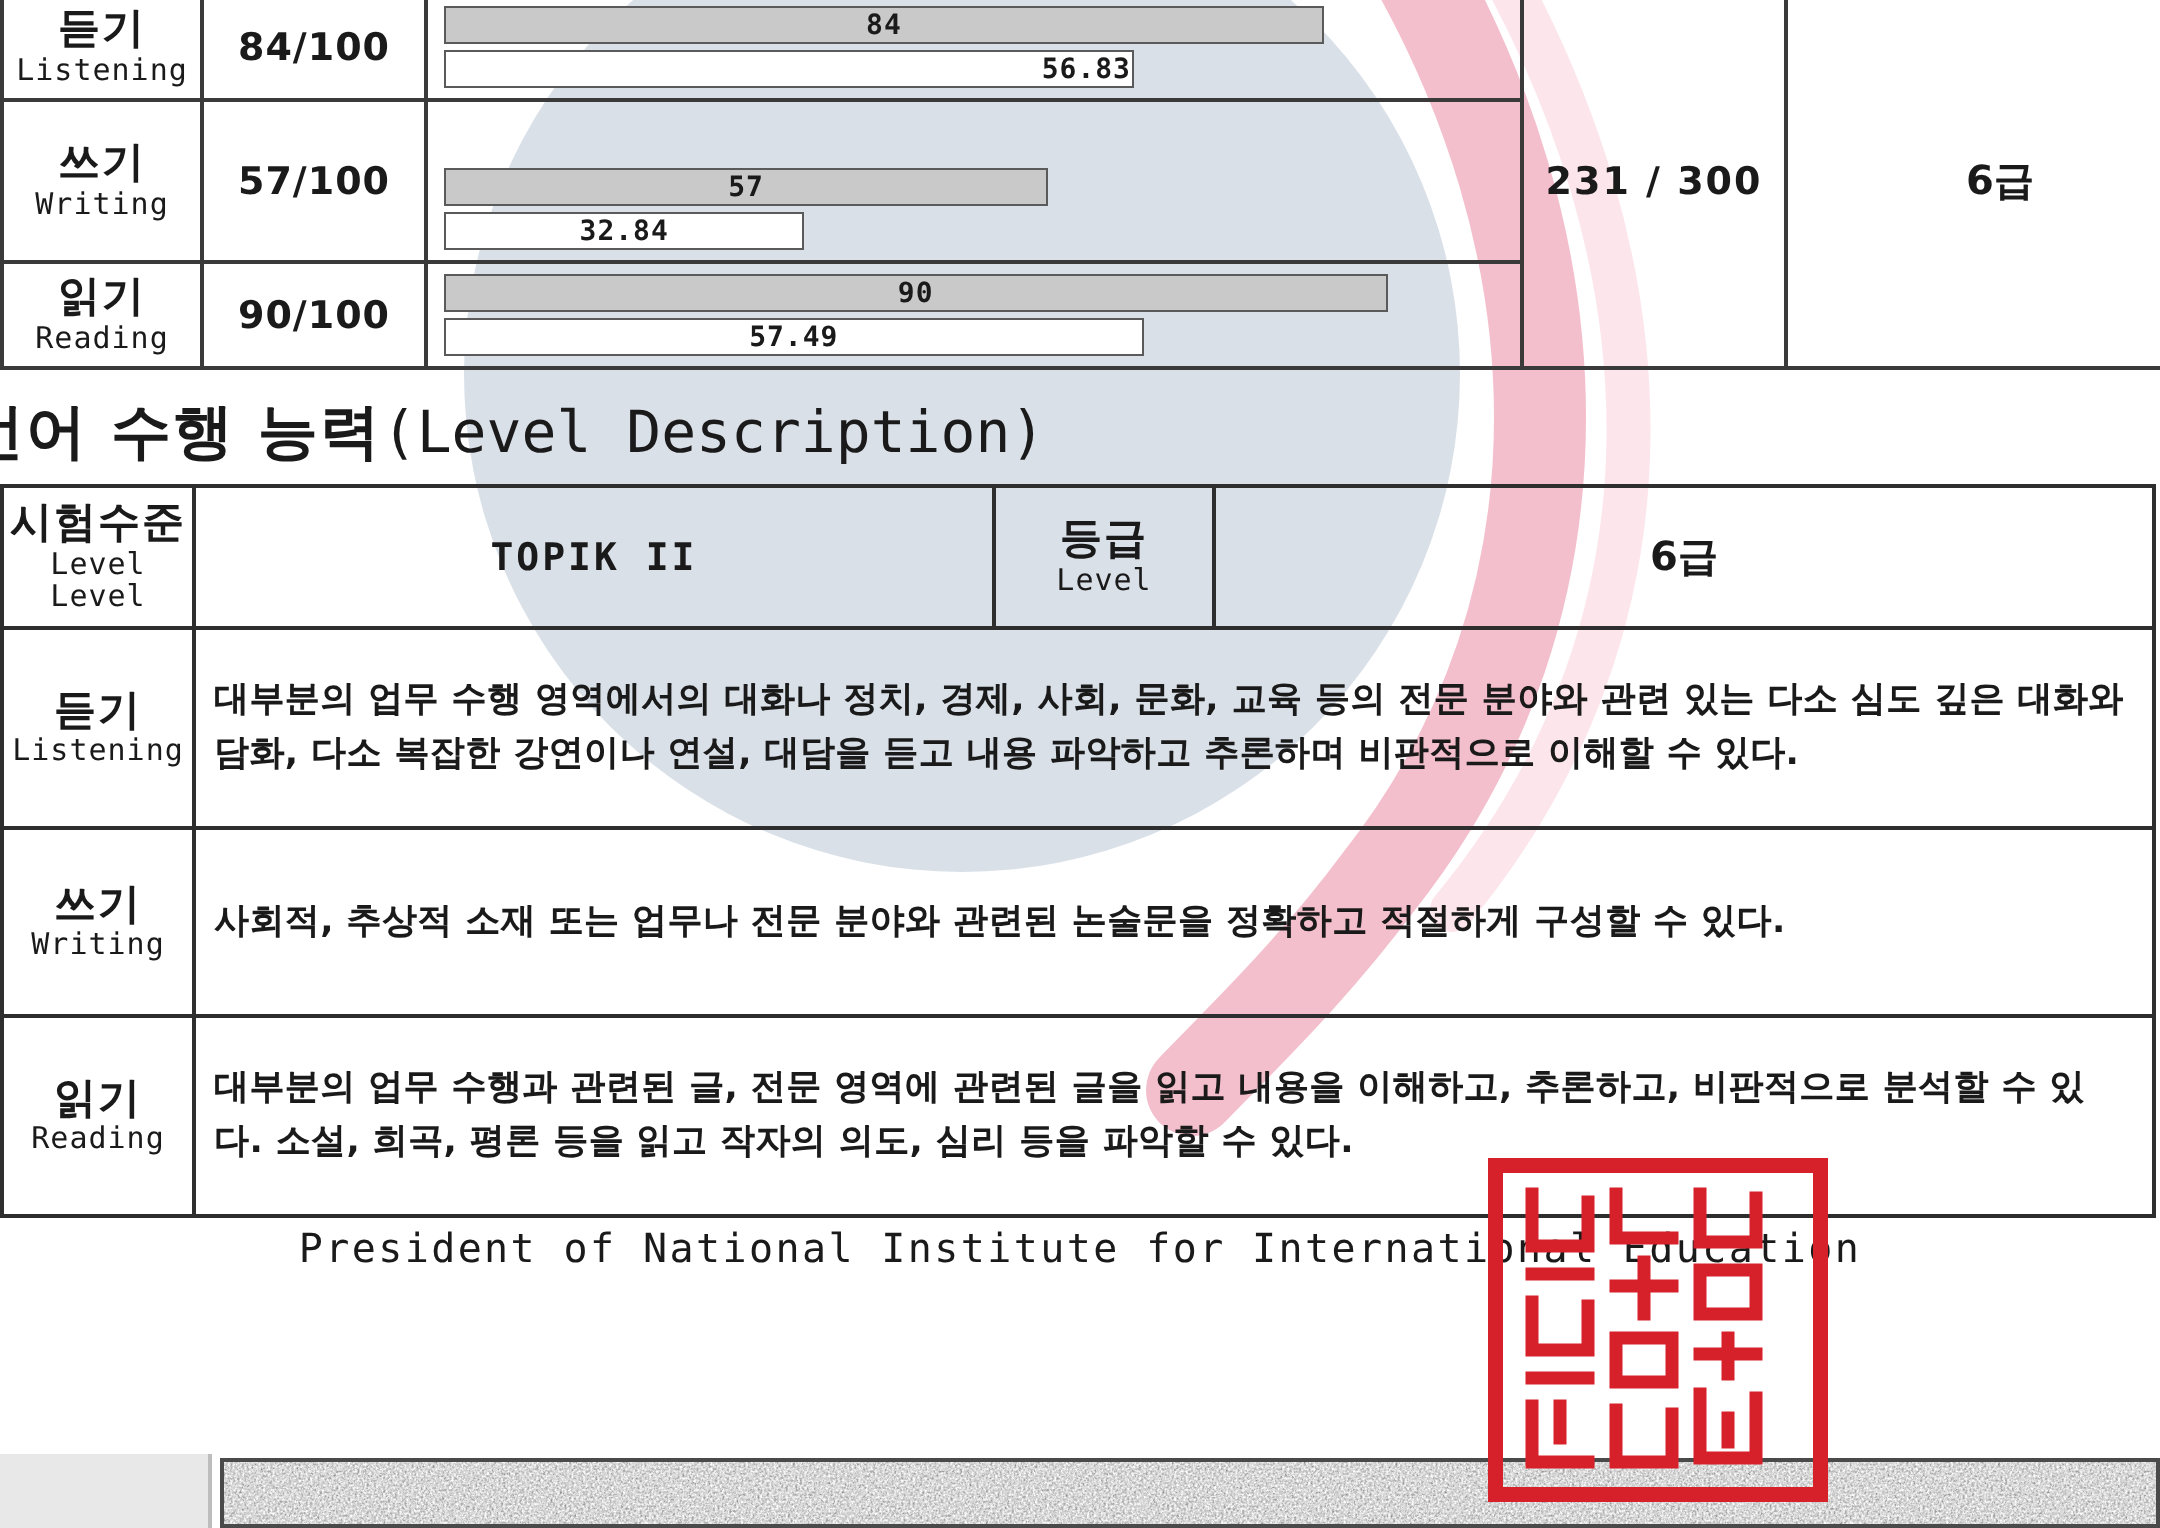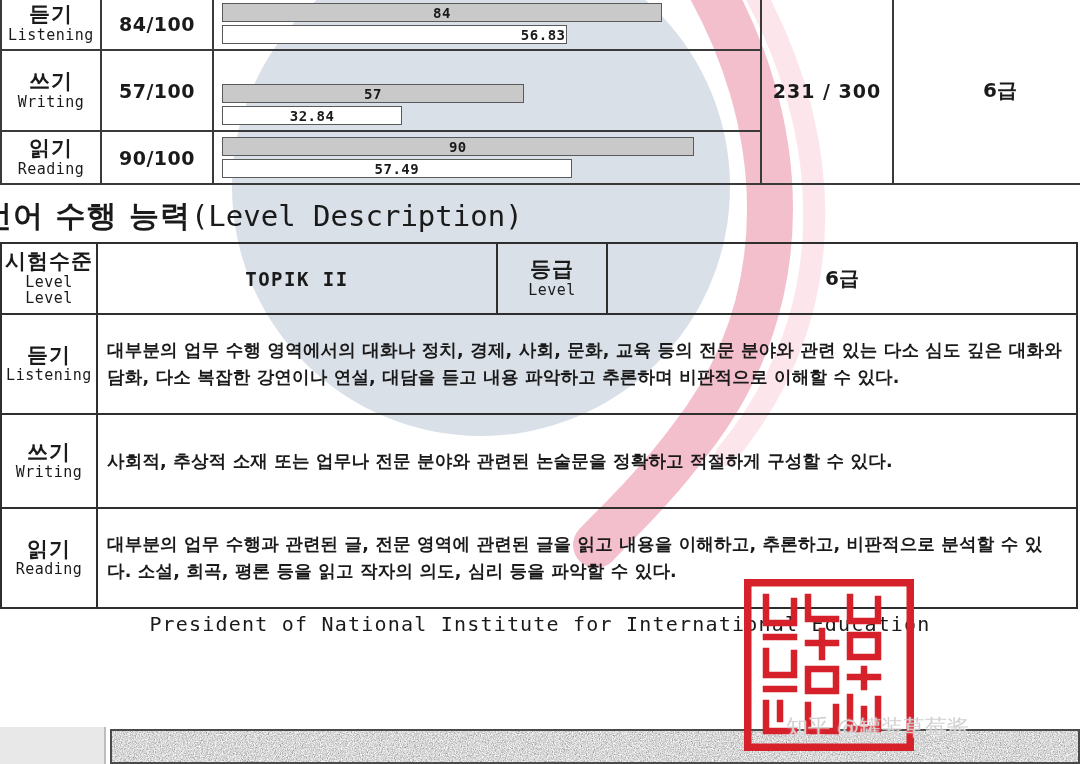--- a/index.html
+++ b/index.html
@@ -456,16 +456,15 @@
               <feFuncA type="linear" slope="2.2" intercept="-0.45"></feFuncA>
             </feComponentTransfer>
           </filter>
         </defs>
         <rect width="970" height="35" fill="#ffffff"></rect>
         <rect width="970" height="35" filter="url(#grain)" opacity="0.95"></rect>
       </svg>
     </div>
   </div>
 
-  <div id="wm-zhihu">知乎 @罐装草莓酱</div>
   <div id="wm-site">妲己导航网</div>
 
 </div>
 
 </body></html>

